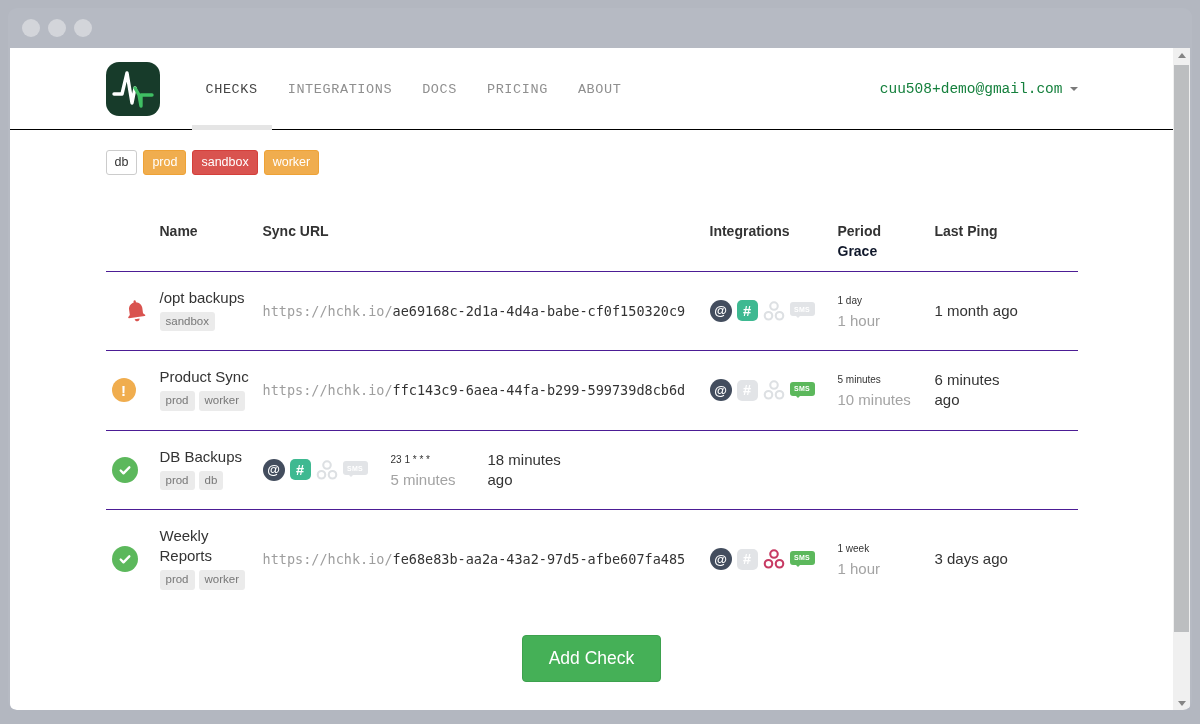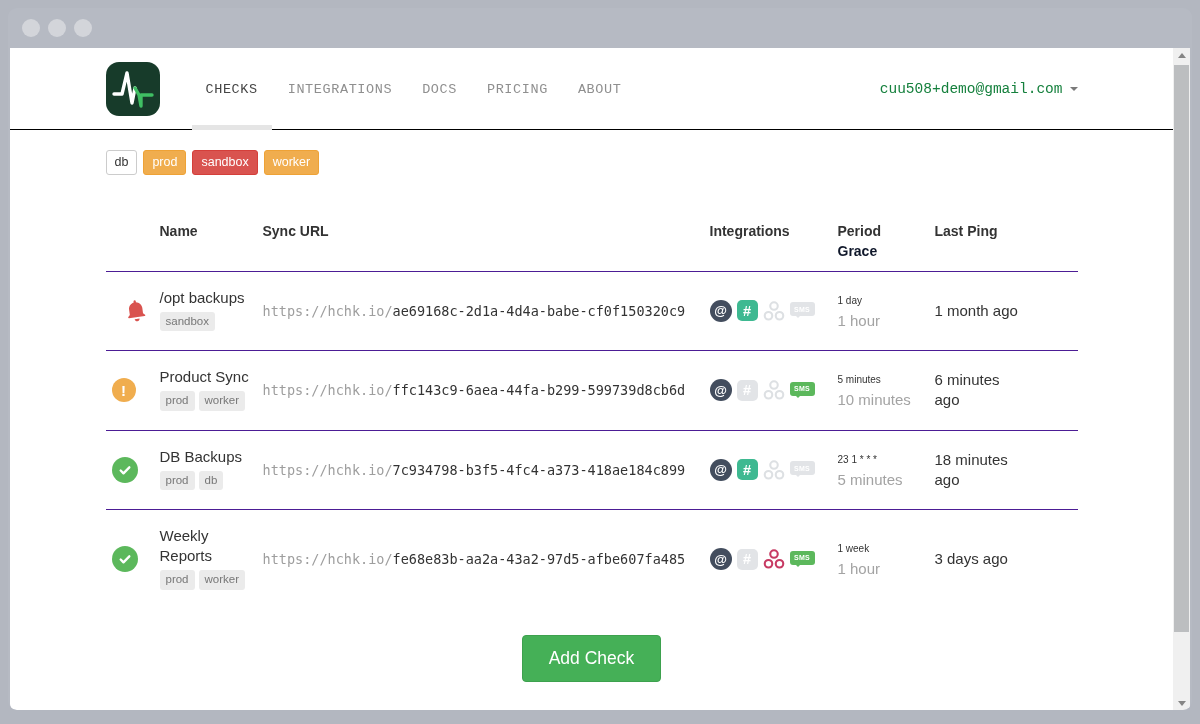--- a/index.html
+++ b/index.html
@@ -245,21 +245,20 @@
                   </svg>
                 </span>
               </div>
               <div class="c-name">
                 <div class="check-name">DB Backups</div>
                 <div class="tags">
                   <span class="tag-pill">prod</span>
                   <span class="tag-pill">db</span>
                 </div>
               </div>
-              <div class="c-url"><span class="ping-url"><span>https://hchk.io/</span><b>7c934798-b3f5-4fc4-a373-418ae184c899</b></span></div>
               <div class="c-integ">
                 <div class="integs">
                   <span class="integ ic-at">@</span>
                   <span class="integ ic-hash">#</span>
                   <span class="integ ic-webhook off">
                     <svg xmlns="http://www.w3.org/2000/svg" viewBox="0 0 24 24" width="22" height="22" fill="none" stroke="currentColor" stroke-width="2.3" stroke-linecap="round">
                       <circle cx="12" cy="6.6" r="4.1"></circle>
                       <circle cx="6" cy="17.2" r="4.1"></circle>
                       <circle cx="18" cy="17.2" r="4.1"></circle>
                     </svg>

